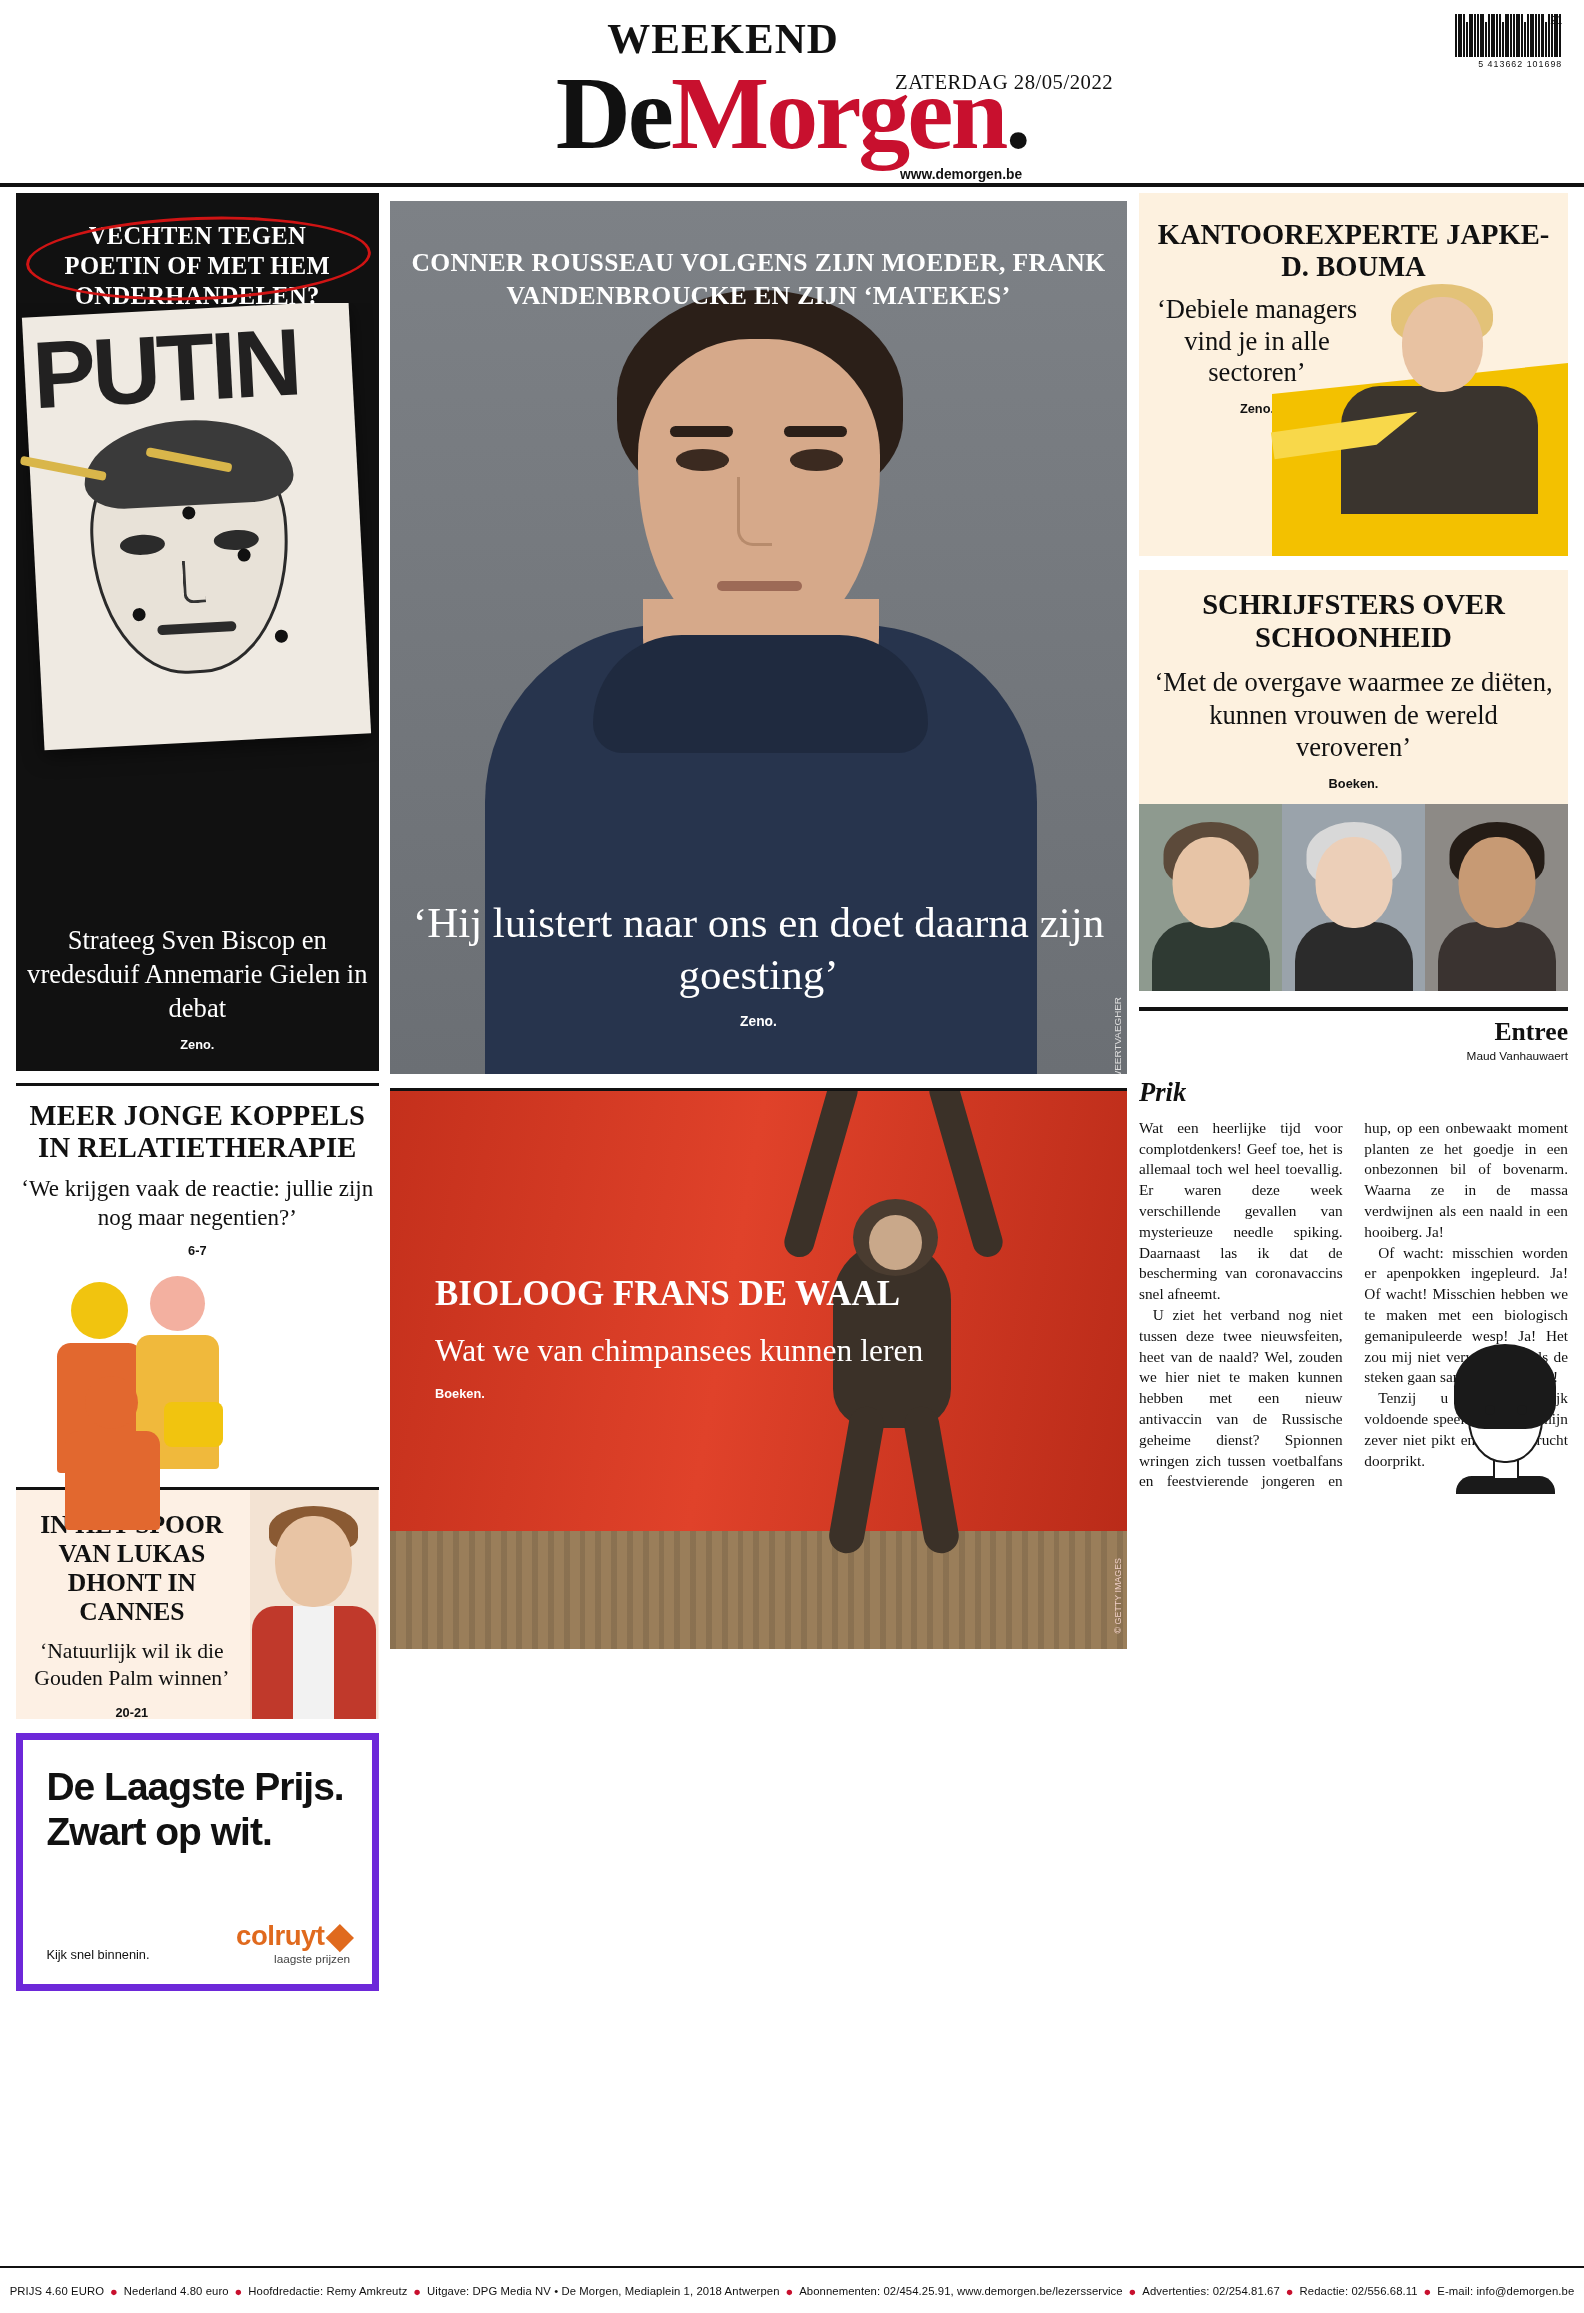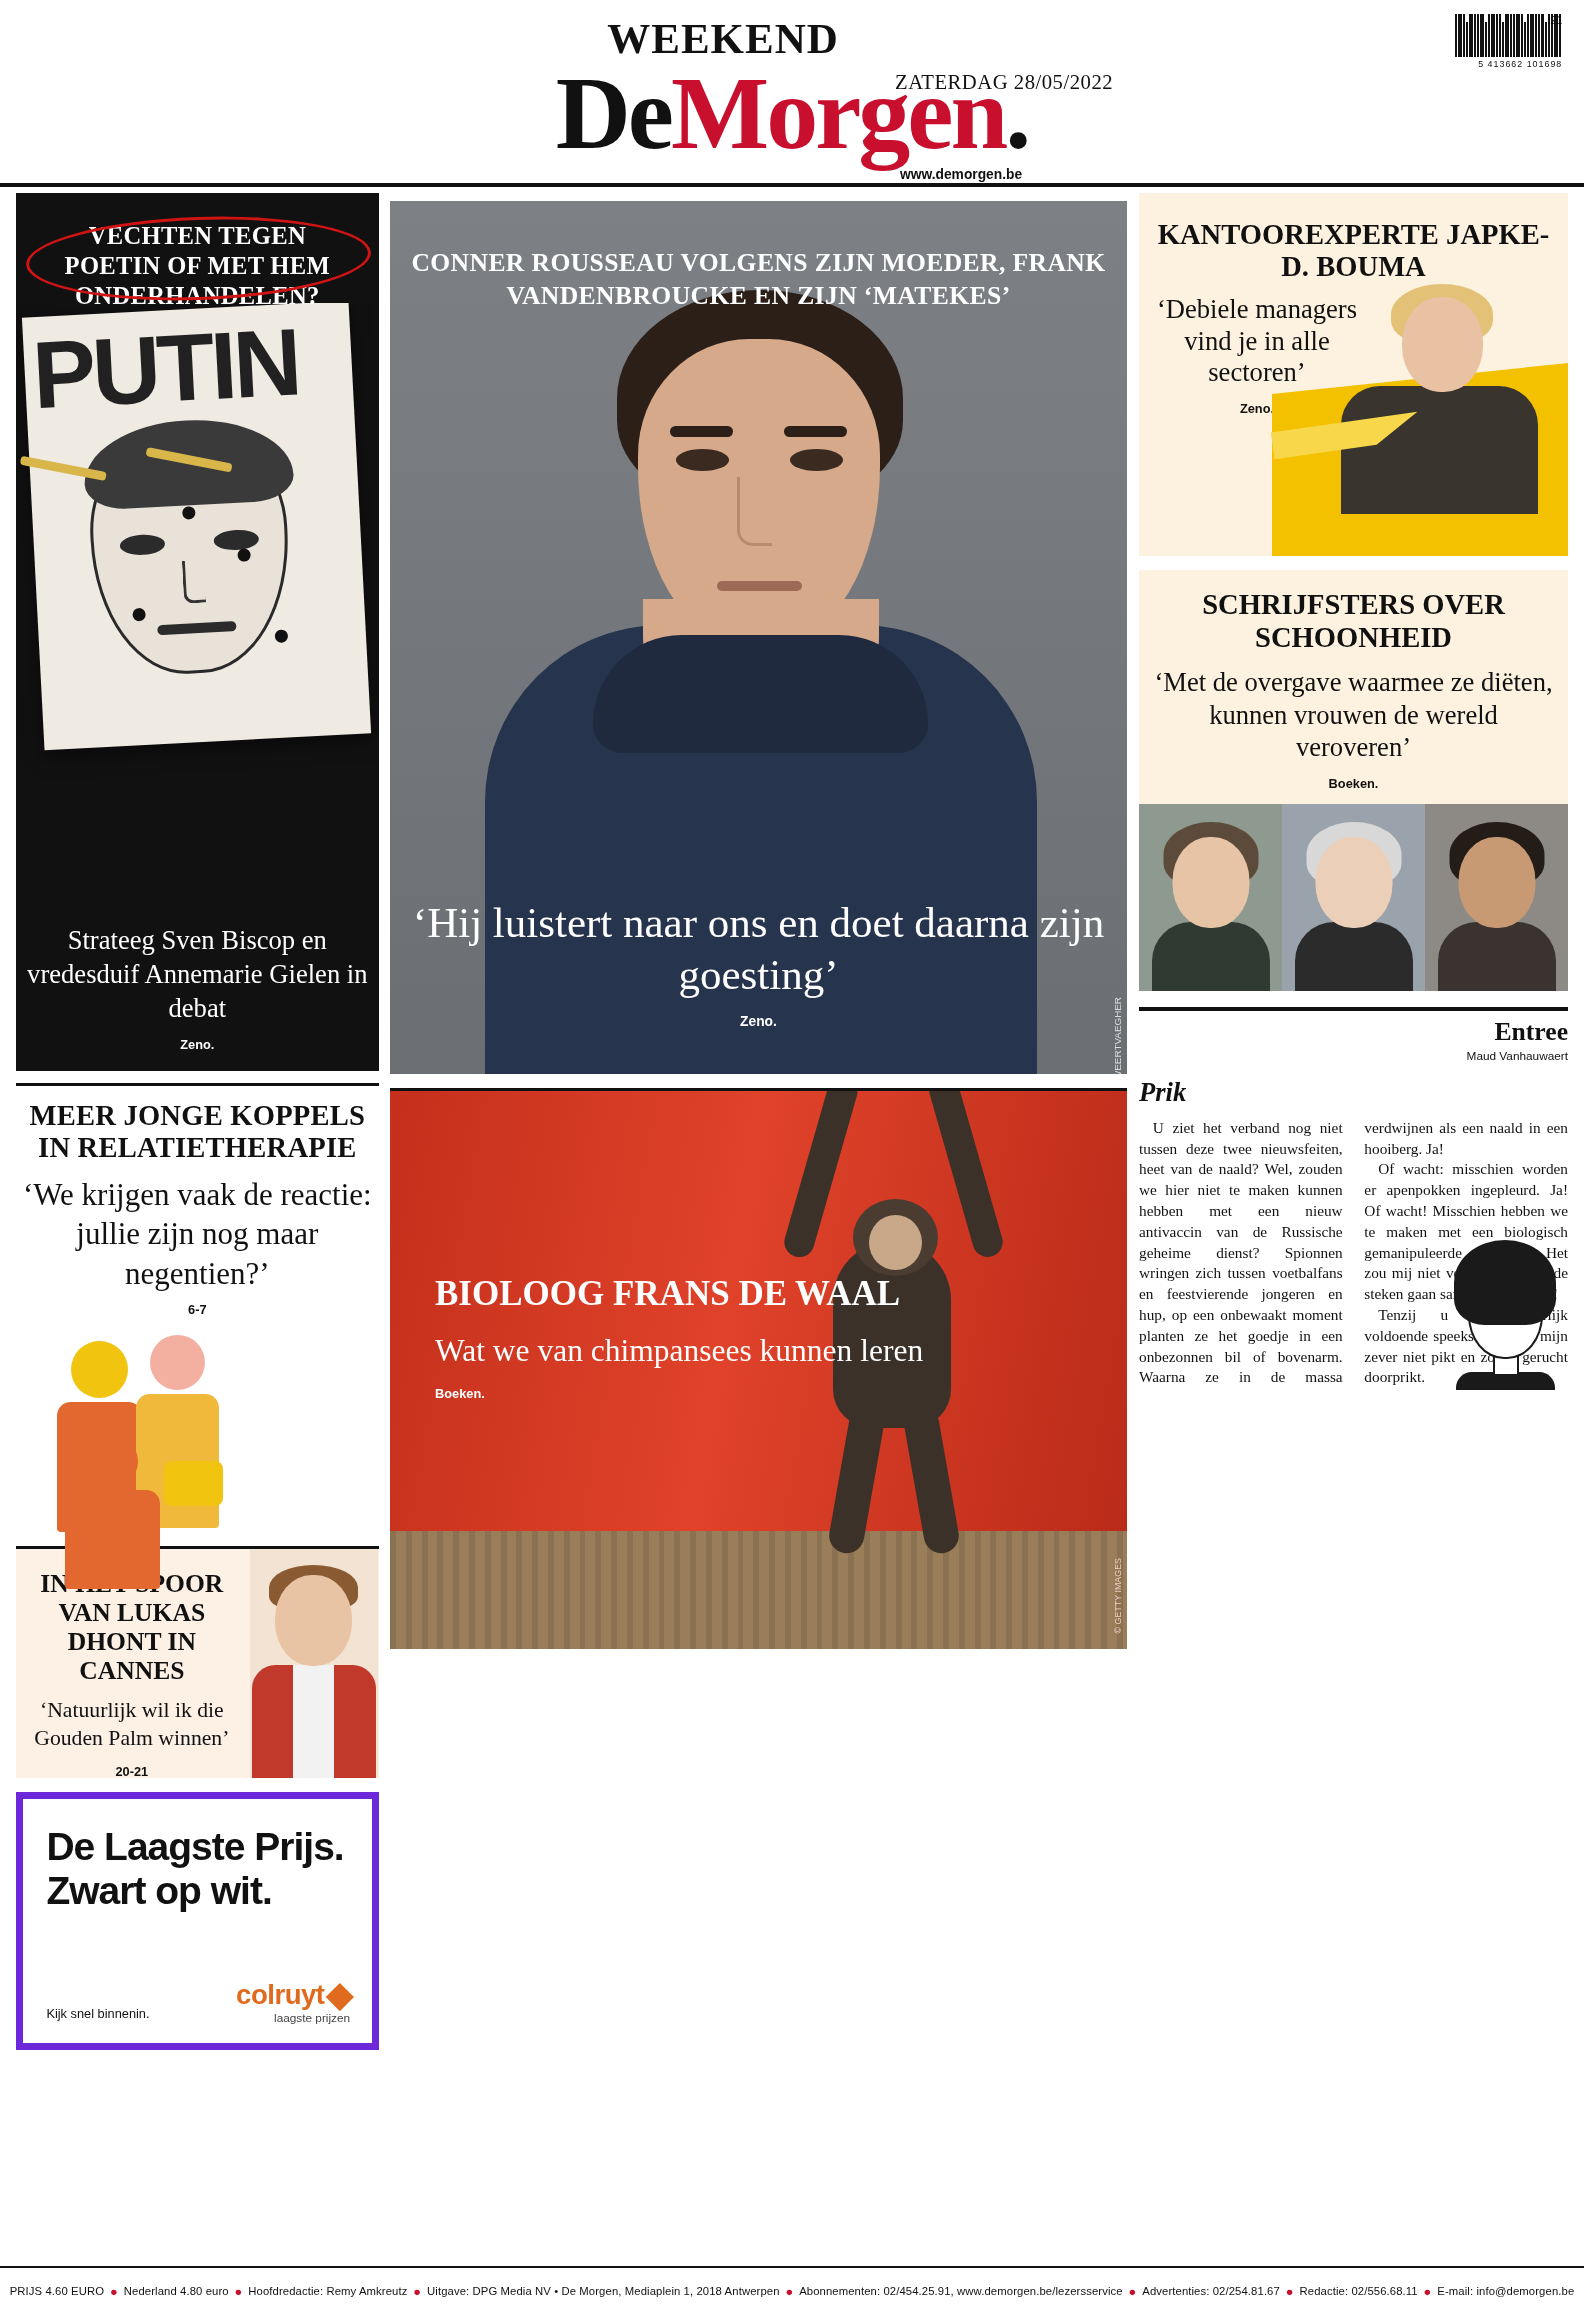--- a/index.html
+++ b/index.html
@@ -106,21 +106,21 @@
   }
   .putin .deck {
     position:absolute; left:0; right:0; bottom:17.7px; color:#fff; text-align:center;
     font-size:26.6px; line-height:1.28;
   }
   .putin .zeno { margin-top:11.8px; font-family:"Liberation Sans", sans-serif; font-weight:bold; font-size:12.8px; }
 
   
   .therapy { margin-top:11.8px; width:363px; border-top:3px solid #111; padding-top:13.8px; }
   .therapy h2 { margin:0; font-size:28.6px; line-height:1.12; text-align:center; font-weight:bold; letter-spacing:0.2px; }
-  .therapy .quote { margin-top:11.8px; text-align:center; font-size:31px; line-height:1.26; }
+  .therapy .quote { margin-top:11.8px; text-align:center; font-size:23px; line-height:1.26; }
   .therapy .pages { margin-top:9.9px; text-align:center; font-family:"Liberation Sans", sans-serif; font-weight:bold; font-size:12.8px; }
   .illus { position:relative; width:363px; height:207px; margin-top:7.9px; }
   .ill-person { position:absolute; }
   .ill-head { border-radius:50%; }
   .ill-body { border-radius:13.8px 13.8px 3.9px 3.9px; }
 
   
   .cannes { margin-top:13.8px; width:363px; height:232px; background:#fdf0e4; display:flex; border-top:3px solid #111;}
   .cannes .txt { width:234px; padding:19.7px 11.8px 0 9.9px; text-align:center; }
   .cannes h2 { margin:0; font-size:25.6px; line-height:1.14; font-weight:bold; }
@@ -448,20 +448,21 @@
           <div class="h" style="background:#c79a74;"></div>
         </div>
       </div>
     </div>
 
     <div class="entree">
       <div class="hdr">Entree</div>
       <div class="author">Maud Vanhauwaert</div>
       <div class="prik">Prik</div>
       <div class="cols">
+        <p class="first">Wat een heerlijke tijd voor complotdenkers! Geef toe, het is allemaal toch wel heel toevallig. Er waren deze week verschillende gevallen van mysterieuze needle spiking. Daarnaast las ik dat de bescherming van coronavaccins snel afneemt.</p>
         <p>U ziet het verband nog niet tussen deze twee nieuwsfeiten, heet van de naald? Wel, zouden we hier niet te maken kunnen hebben met een nieuw antivaccin van de Russische geheime dienst? Spionnen wringen zich tussen voetbalfans en feestvierende jongeren en hup, op een onbewaakt moment planten ze het goedje in een onbezonnen bil of bovenarm. Waarna ze in de massa verdwijnen als een naald in een hooiberg. Ja!</p>
         <p>Of wacht: misschien worden er apenpokken ingepleurd. Ja! Of wacht! Misschien hebben we te maken met een biologisch gemanipuleerde wesp! Ja! Het zou mij niet verwonderen als de steken gaan samen(ver)zweren!</p>
         <p>Tenzij u er natuurlijk voldoende speeksel op likt, mijn zever niet pikt en zo dit gerucht doorprikt.</p>
         <div class="entree-avatar">
           <div class="av-sh"></div>
           <div class="av-neck"></div>
           <div class="av-face"></div>
           <div class="av-hair"></div>
           <div class="av-eye l"></div>
             <div class="av-eye r"></div>

